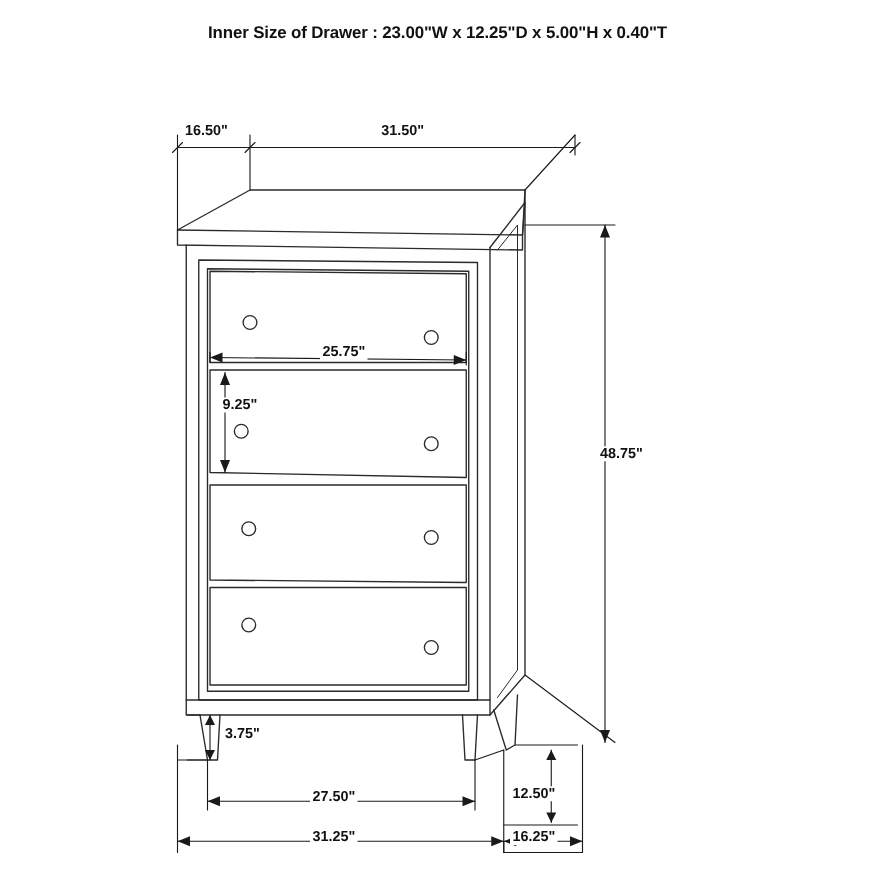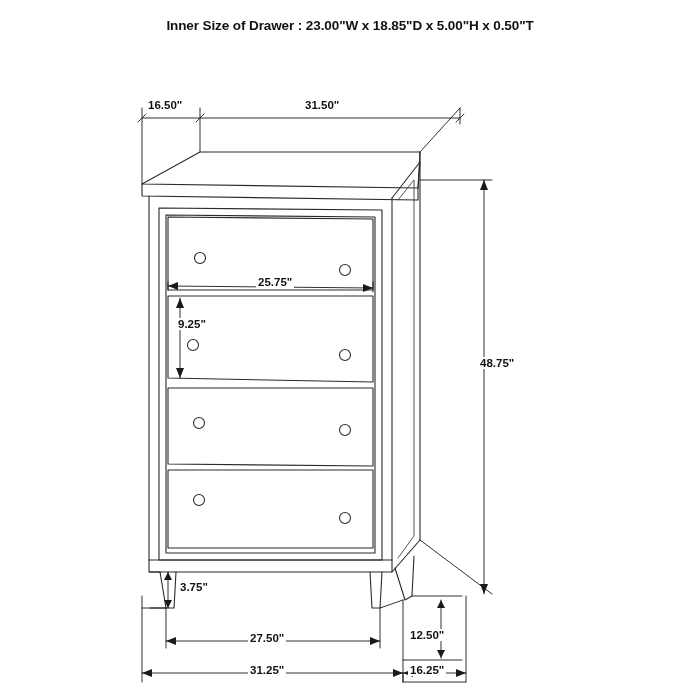--- a/index.html
+++ b/index.html
@@ -43,21 +43,21 @@
     background: #ffffff;
     padding: 0 2px;
     white-space: nowrap;
   }
 </style>
 </head>
 <body>
 
 <div id="stage">
 
-  <div id="title">Inner Size of Drawer : 23.00"W x 18.85"D x 5.00"H x 0.50"T</div>
+  <div id="title">Inner Size of Drawer : 23.00"W x 12.25"D x 5.00"H x 0.40"T</div>
 
   <svg class="drawing" width="700" height="700" viewBox="0 0 700 700">
     <g fill="none" stroke="#2b2b2b" stroke-width="1.1" stroke-linejoin="round" stroke-linecap="round">
 
       <path d="M142,184 L200,152 L420,152 L418,188 Z"></path>
 
       <path d="M142,184 L142,196 L418,200 L418,188"></path>
       <path d="M420,152 L420,162 L418,188"></path>
 
       <path d="M149,196 L149,572 L392,572 L392,198"></path>

